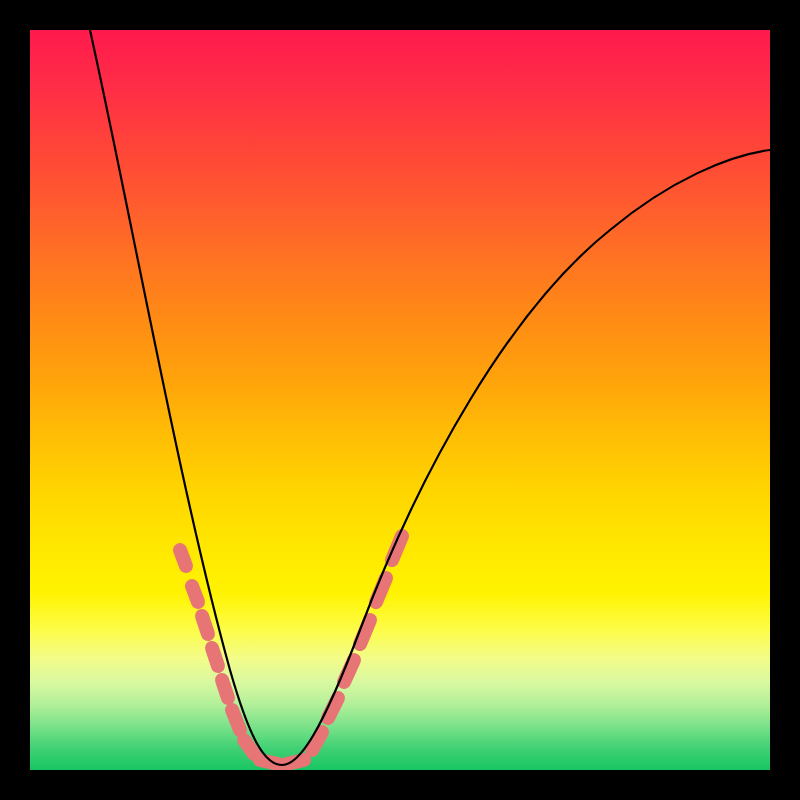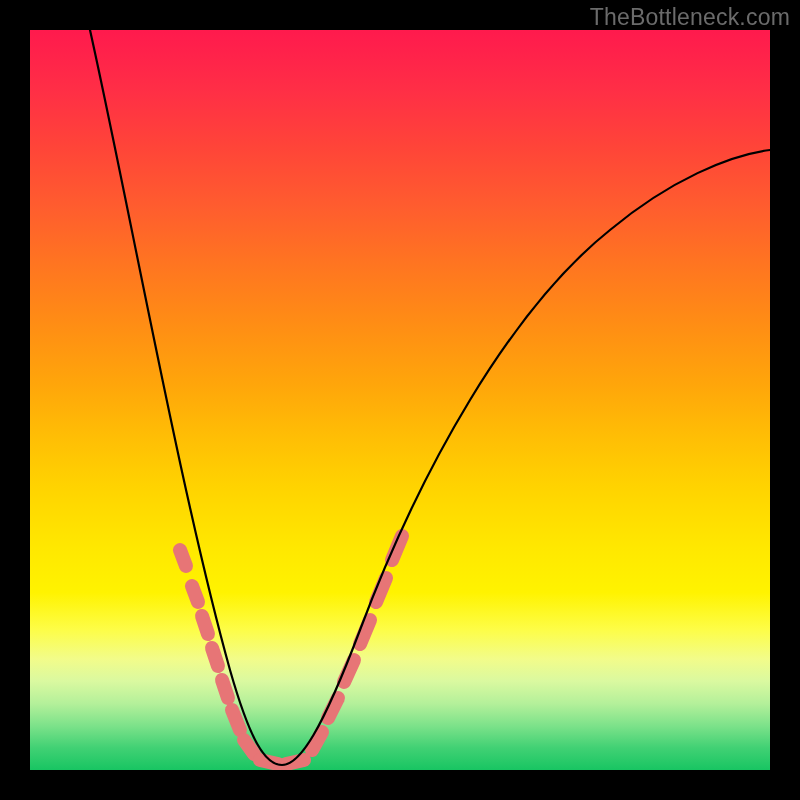--- a/index.html
+++ b/index.html
@@ -74,21 +74,20 @@
     stroke: #e77576;
     stroke-width: 14;
     stroke-linecap: round;
   }
 </style>
 </head>
 <body>
 
 <div class="stage">
 
-  <div class="watermark">TheBottleneck.com</div>
 
   <div class="plot-area">
 
     <svg class="curves" viewBox="0 0 740 740" preserveAspectRatio="none">
 
       <g>
 
         <path class="dot-segment" d="M 150 520 L 156 536"></path>
         <path class="dot-segment" d="M 162 556 L 168 572"></path>
         <path class="dot-segment" d="M 172 586 L 178 604"></path>

